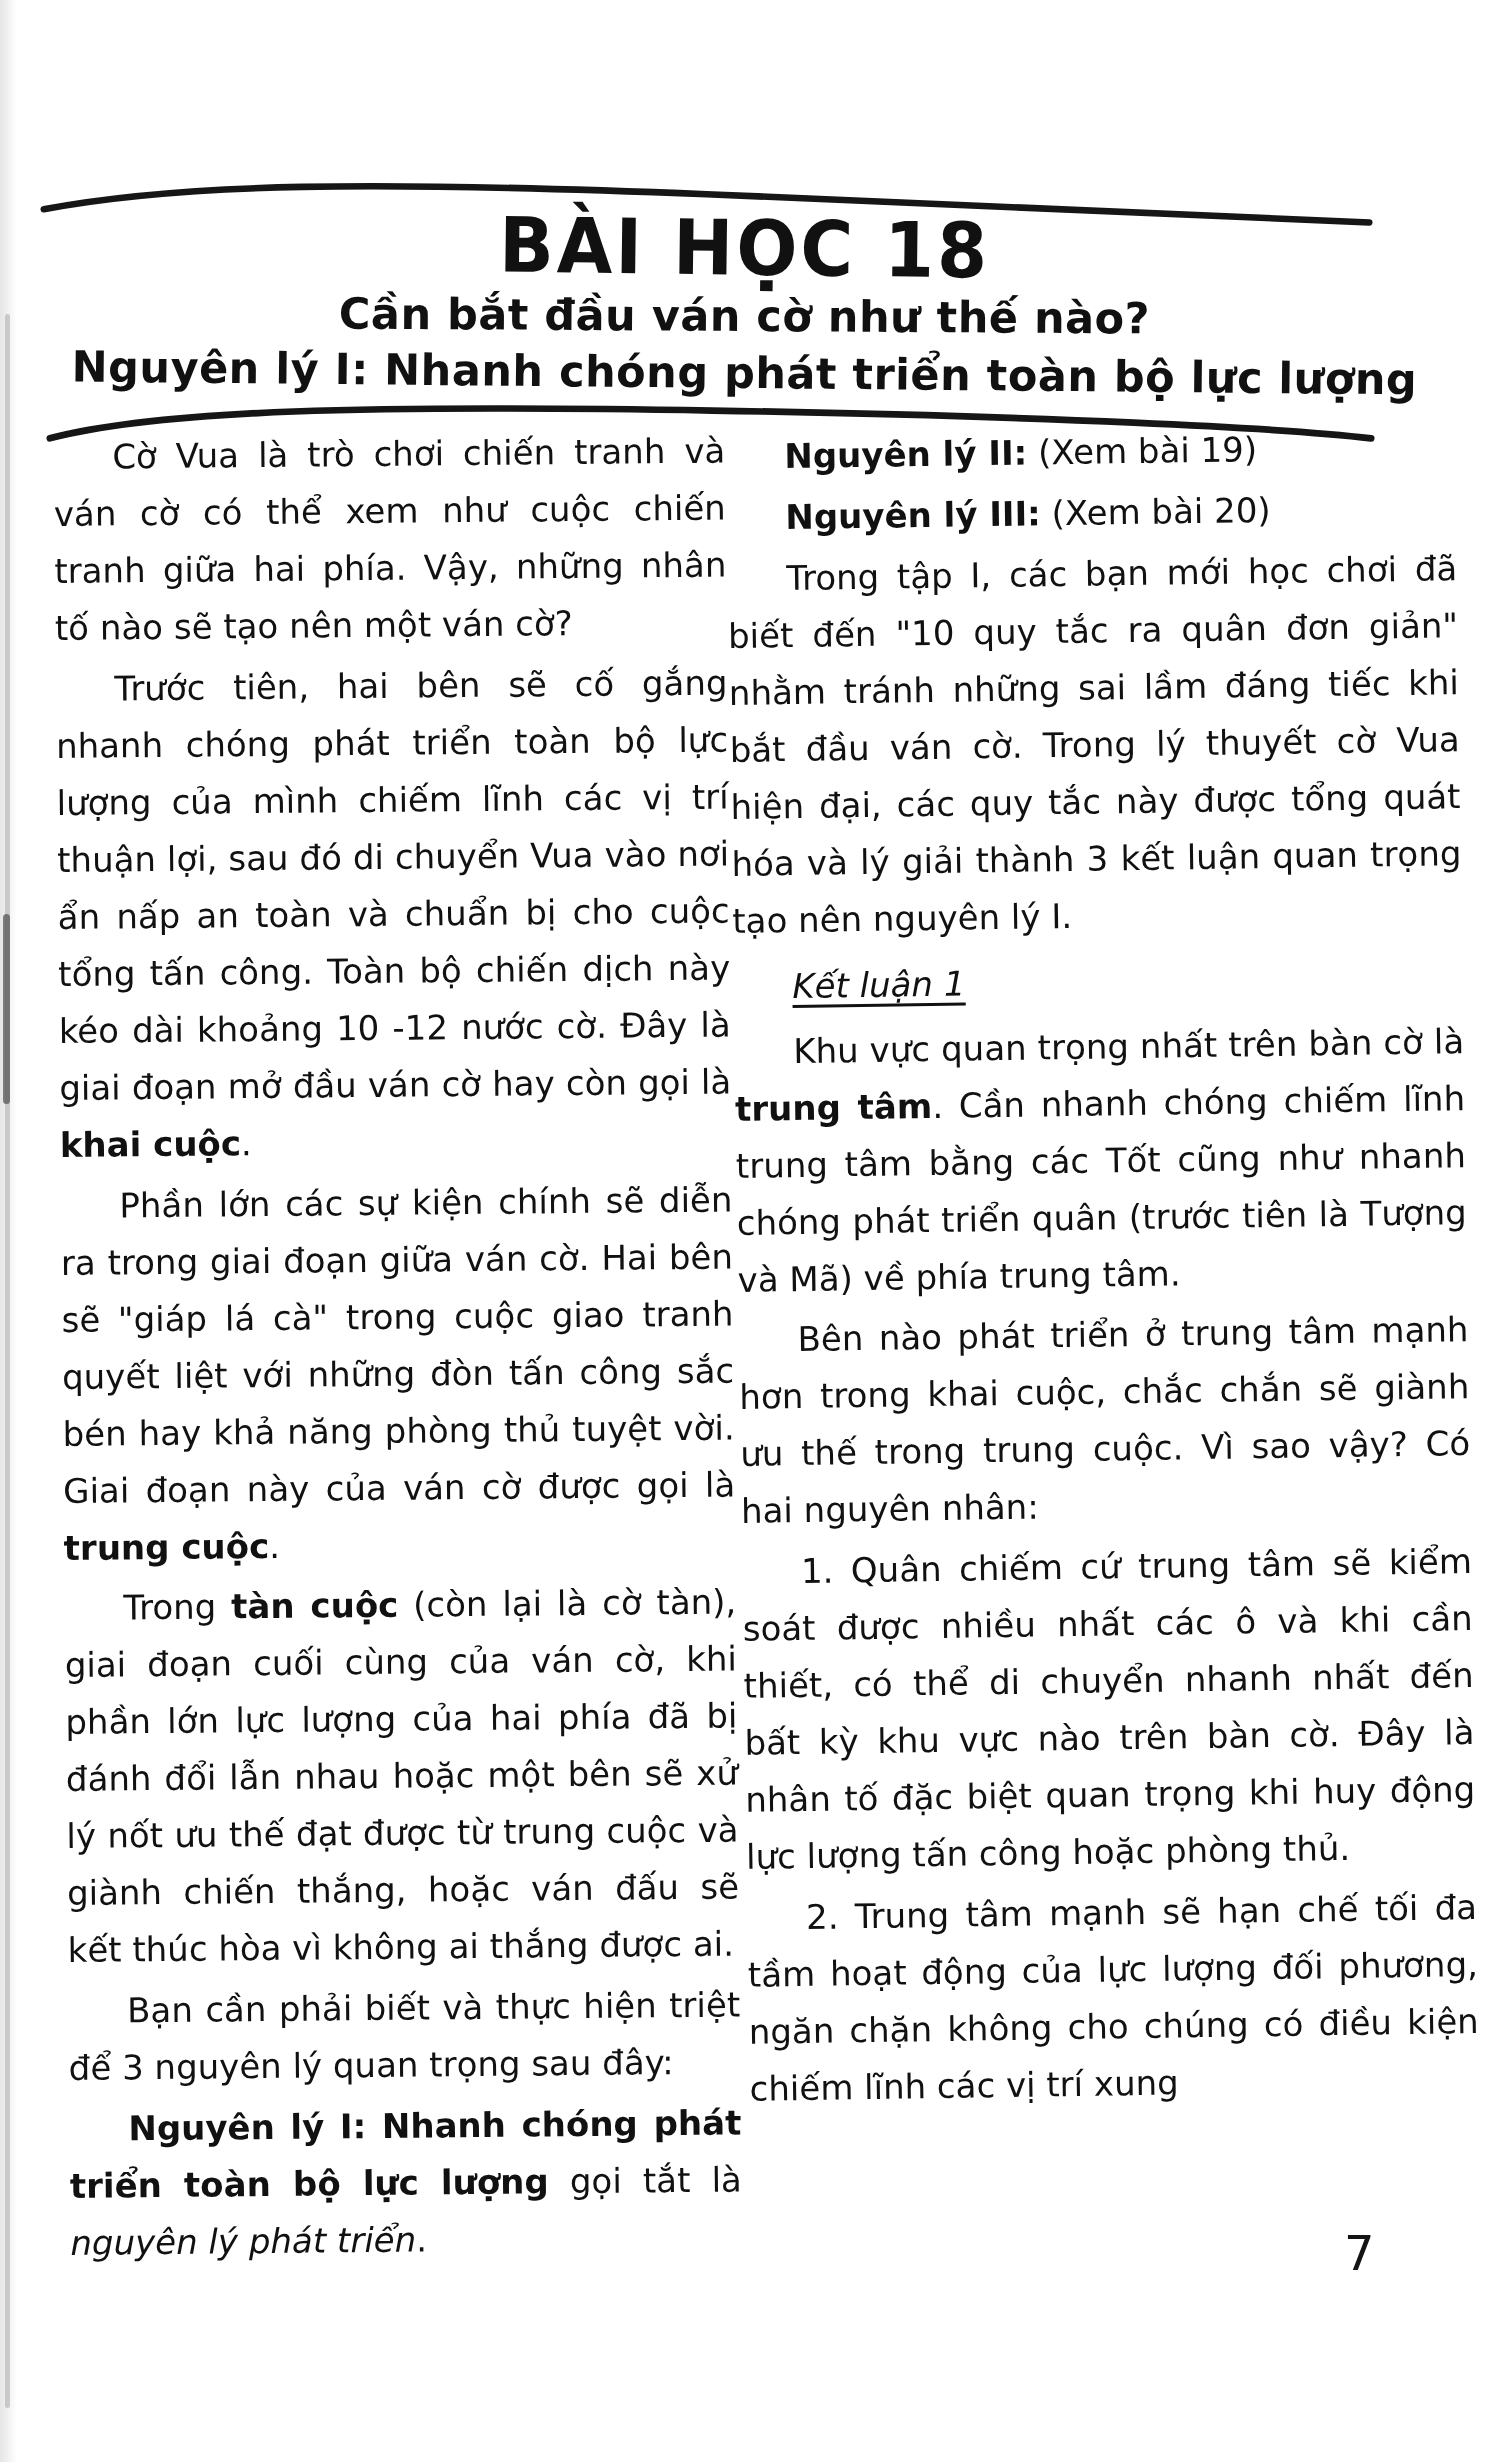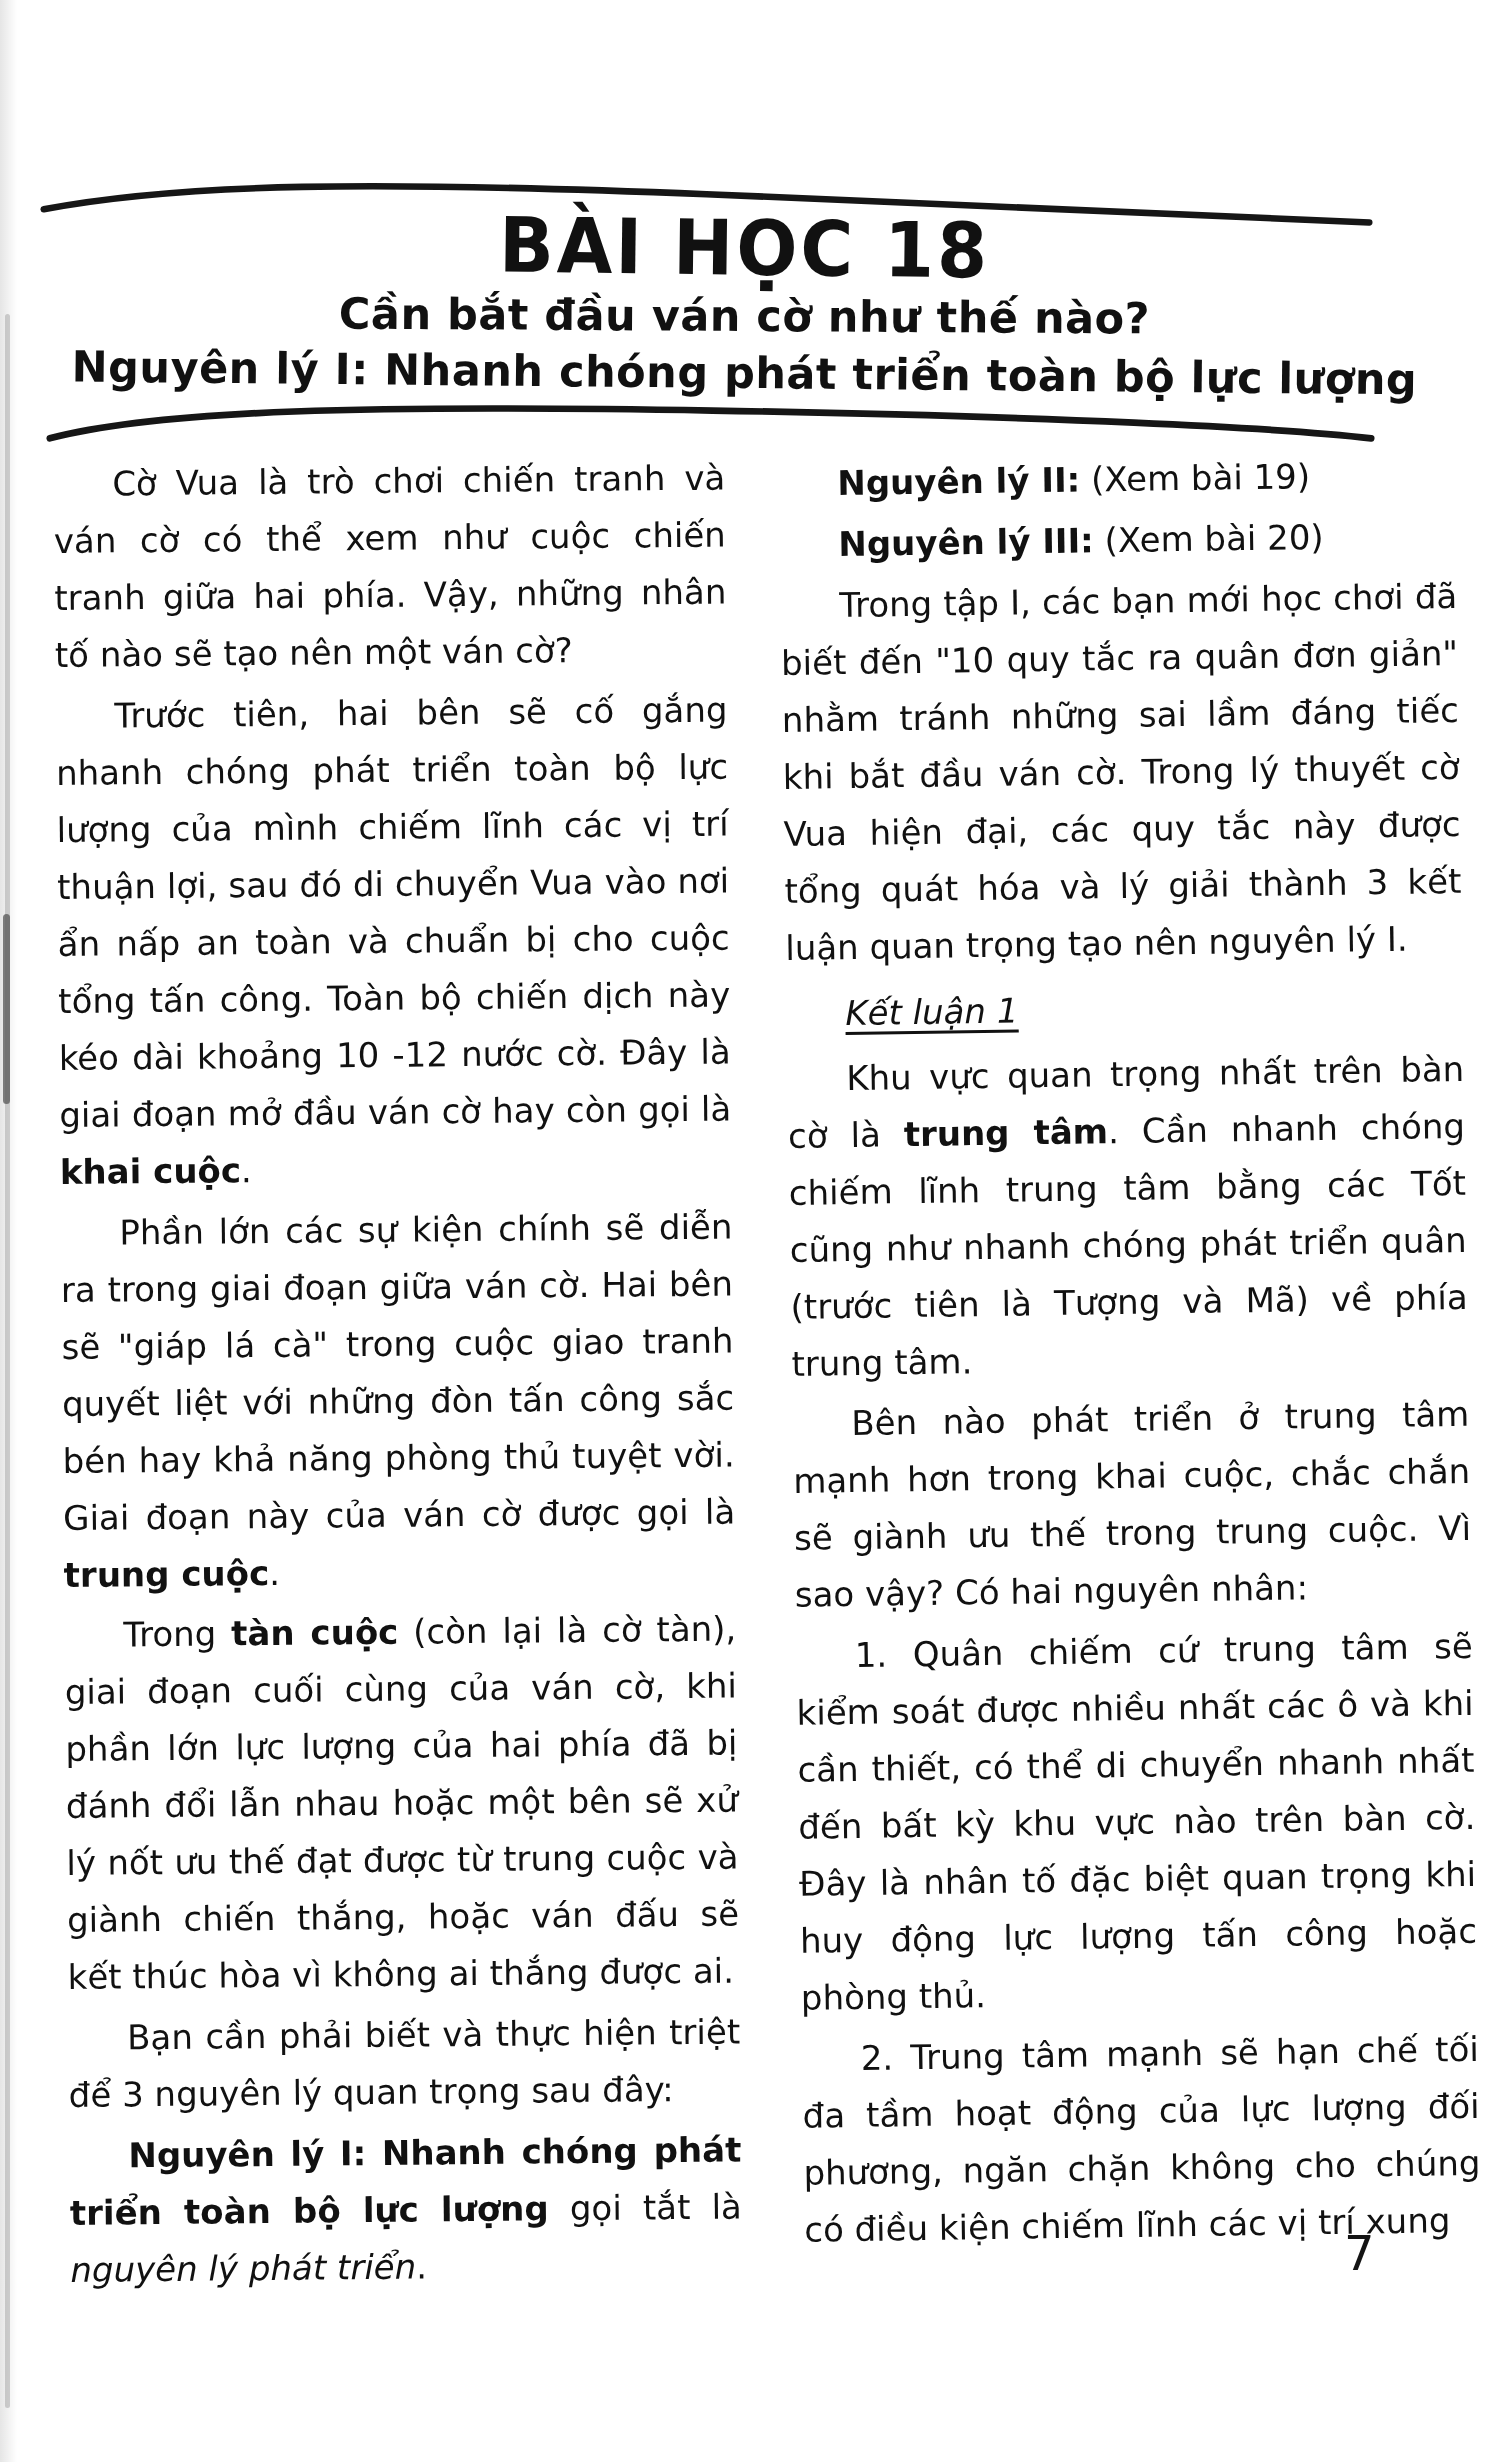--- a/index.html
+++ b/index.html
@@ -31,22 +31,22 @@
   }
   .lesson-subtitle{
     position:absolute;left:0;width:100%;margin:0;text-align:center;
     font-size:43px;font-weight:bold;letter-spacing:0.5px;
   }
   .subtitle-question{top:291px;transform:rotate(0.35deg);}
   .subtitle-principle{top:348px;transform:rotate(0.55deg);}
 
   
   .columns{
-    position:absolute;top:456px;left:53px;right:34px;
-    display:flex;gap:53px;
+    position:absolute;top:429px;left:53px;right:34px;
+    display:flex;
   }
   .col{
     font-size:34px;line-height:57px;text-align:justify;
     hyphens:none;
   }
   .col-left{flex:0 0 672px;transform:rotate(-0.55deg);transform-origin:top left;}
   .col-right{flex:1;transform:rotate(-0.85deg);transform-origin:top left;}
 
   .para{margin:0 0 3.8px;text-indent:59px;}
   .seg-b{font-weight:bold;}

